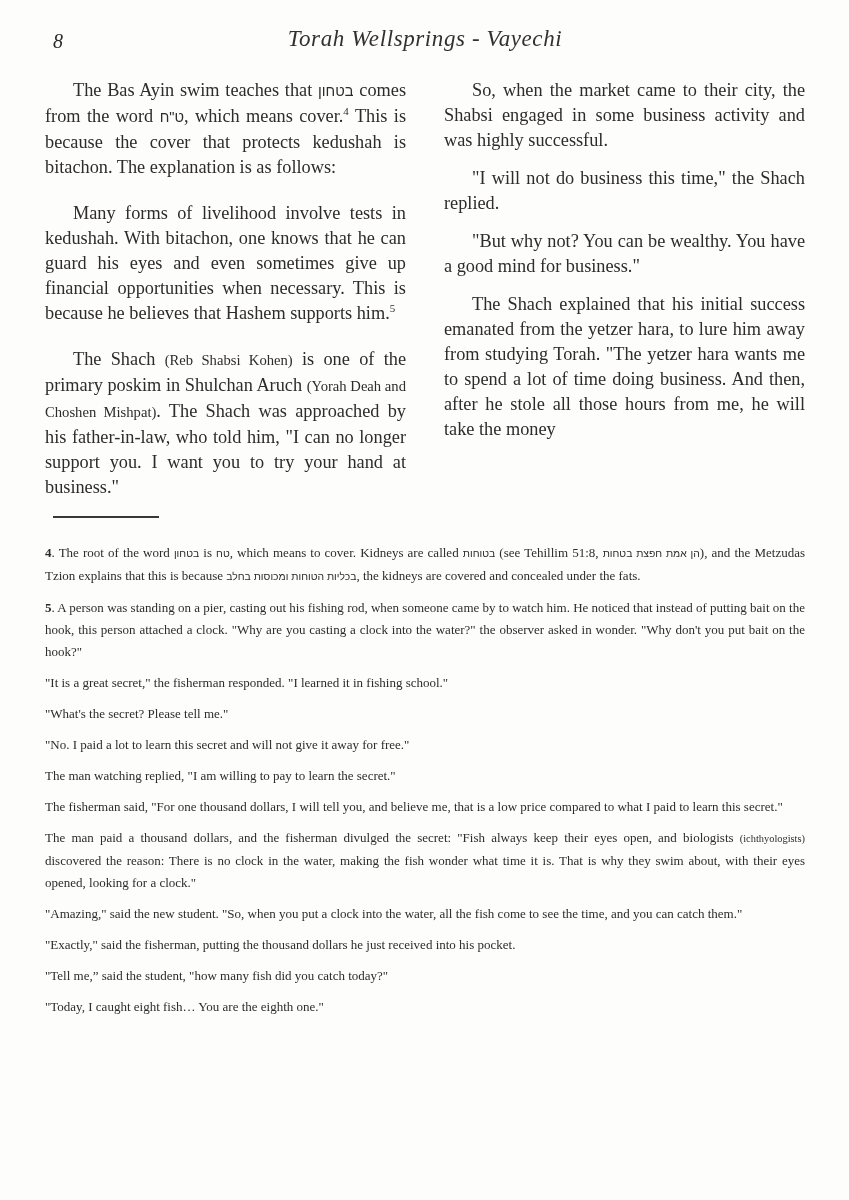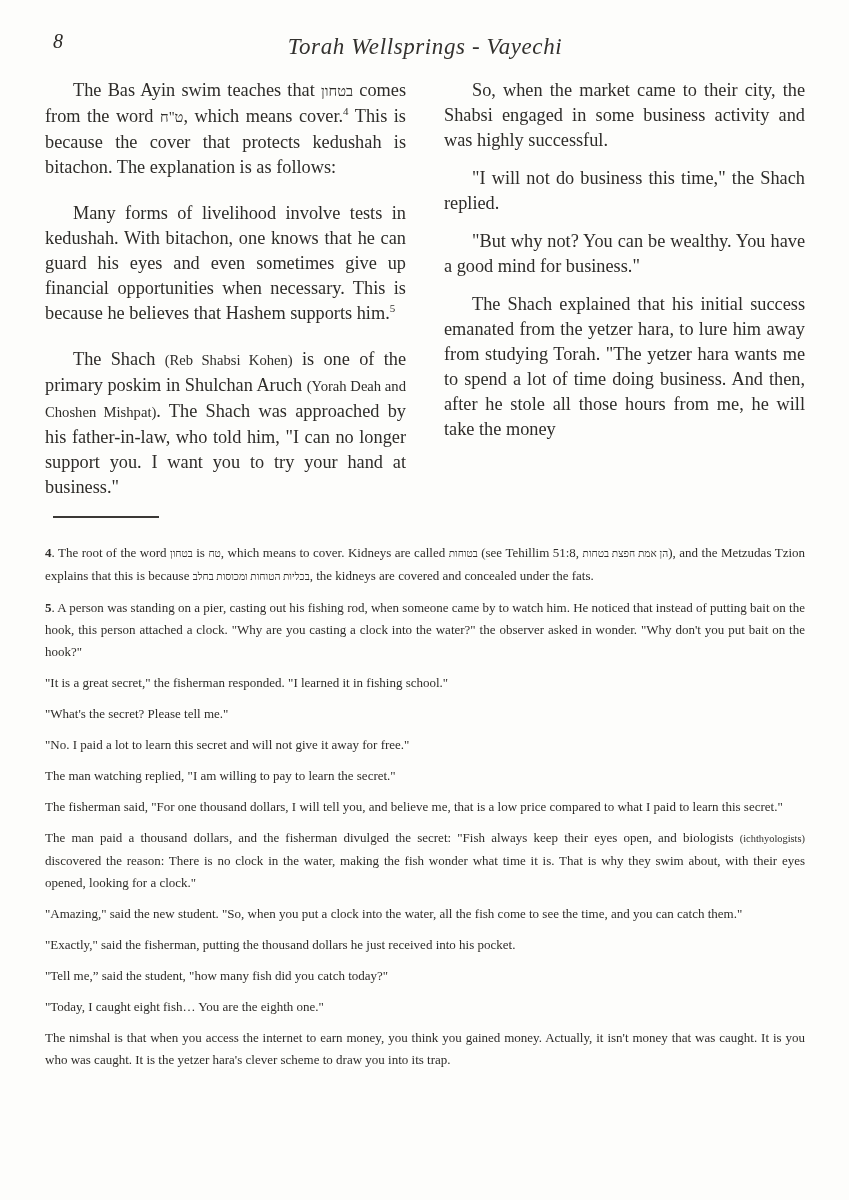--- a/index.html
+++ b/index.html
@@ -9,37 +9,37 @@
     font-family:"Liberation Serif", serif;
     padding:26px 44px 0 45px;
     position:relative; overflow:hidden;
   }
   .page-header { position:relative; height:36px; margin-bottom:16px; }
   .page-number {
     position:absolute; left:8px; top:4px;
     font-style:italic; font-size:20px;
   }
   .page-title {
-    position:absolute; left:0; right:0; top:0; margin:8px;
+    position:absolute; left:0; right:0; top:0; margin:0;
     text-align:center; font-size:23px; font-weight:normal;
     font-style:italic; letter-spacing:0.6px; color:#33312e;
   }
   .columns { display:flex; gap:38px; }
   .col { flex:1; text-align:justify; font-size:18.3px; line-height:25px; }
   .para { margin:0 0 13px; text-indent:28px; }
   .col-left .para { margin-bottom:21px; }
   .col-left .para:last-child, .col-right .para:last-child { margin-bottom:0; }
   .footnote-rule {
     width:106px; height:0;
     border-top:2px solid #3a3835;
     margin:16px 0 24px 8px;
   }
   .footnotes { font-size:13px; line-height:22px; text-align:justify; }
   .fn { margin:0 0 9px; }
-  .run-h { font-family:Liberation Serif, serif; font-size:0.80em; direction:rtl; unicode-bidi:isolate; }
+  .run-h { font-family:Liberation Sans, sans-serif; font-size:0.80em; direction:rtl; unicode-bidi:isolate; }
   .run-sm { font-size:0.80em; }
   .run-sup { font-size:0.60em; vertical-align:super; line-height:0; }
   .run-b { font-weight:700; }
 </style>
 </head>
 <body>
 
 <div class="page">
 
   <header class="page-header">
@@ -69,16 +69,15 @@
     <p class="fn"><span class="run-n">"It is a great secret," the fisherman responded. "I learned it in fishing school."</span></p>
     <p class="fn"><span class="run-n">"What's the secret? Please tell me."</span></p>
     <p class="fn"><span class="run-n">"No. I paid a lot to learn this secret and will not give it away for free."</span></p>
     <p class="fn"><span class="run-n">The man watching replied, "I am willing to pay to learn the secret."</span></p>
     <p class="fn"><span class="run-n">The fisherman said, "For one thousand dollars, I will tell you, and believe me, that is a low price compared to what I paid to learn this secret."</span></p>
     <p class="fn"><span class="run-n">The man paid a thousand dollars, and the fisherman divulged the secret: "Fish always keep their eyes open, and biologists </span><span class="run-sm">(ichthyologists)</span><span class="run-n"> discovered the reason: There is no clock in the water, making the fish wonder what time it is. That is why they swim about, with their eyes opened, looking for a clock."</span></p>
     <p class="fn"><span class="run-n">"Amazing," said the new student. "So, when you put a clock into the water, all the fish come to see the time, and you can catch them."</span></p>
     <p class="fn"><span class="run-n">"Exactly," said the fisherman, putting the thousand dollars he just received into his pocket.</span></p>
     <p class="fn"><span class="run-n">"Tell me,” said the student, "how many fish did you catch today?"</span></p>
     <p class="fn"><span class="run-n">"Today, I caught eight fish… You are the eighth one."</span></p>
-    <p class="fn"><span class="run-n">The nimshal is that when you access the internet to earn money, you think you gained money. Actually, it isn't money that was caught. It is you who was caught. It is the yetzer hara's clever scheme to draw you into its trap.</span></p>
   </section>
 
 </div>
 
 </body></html>

